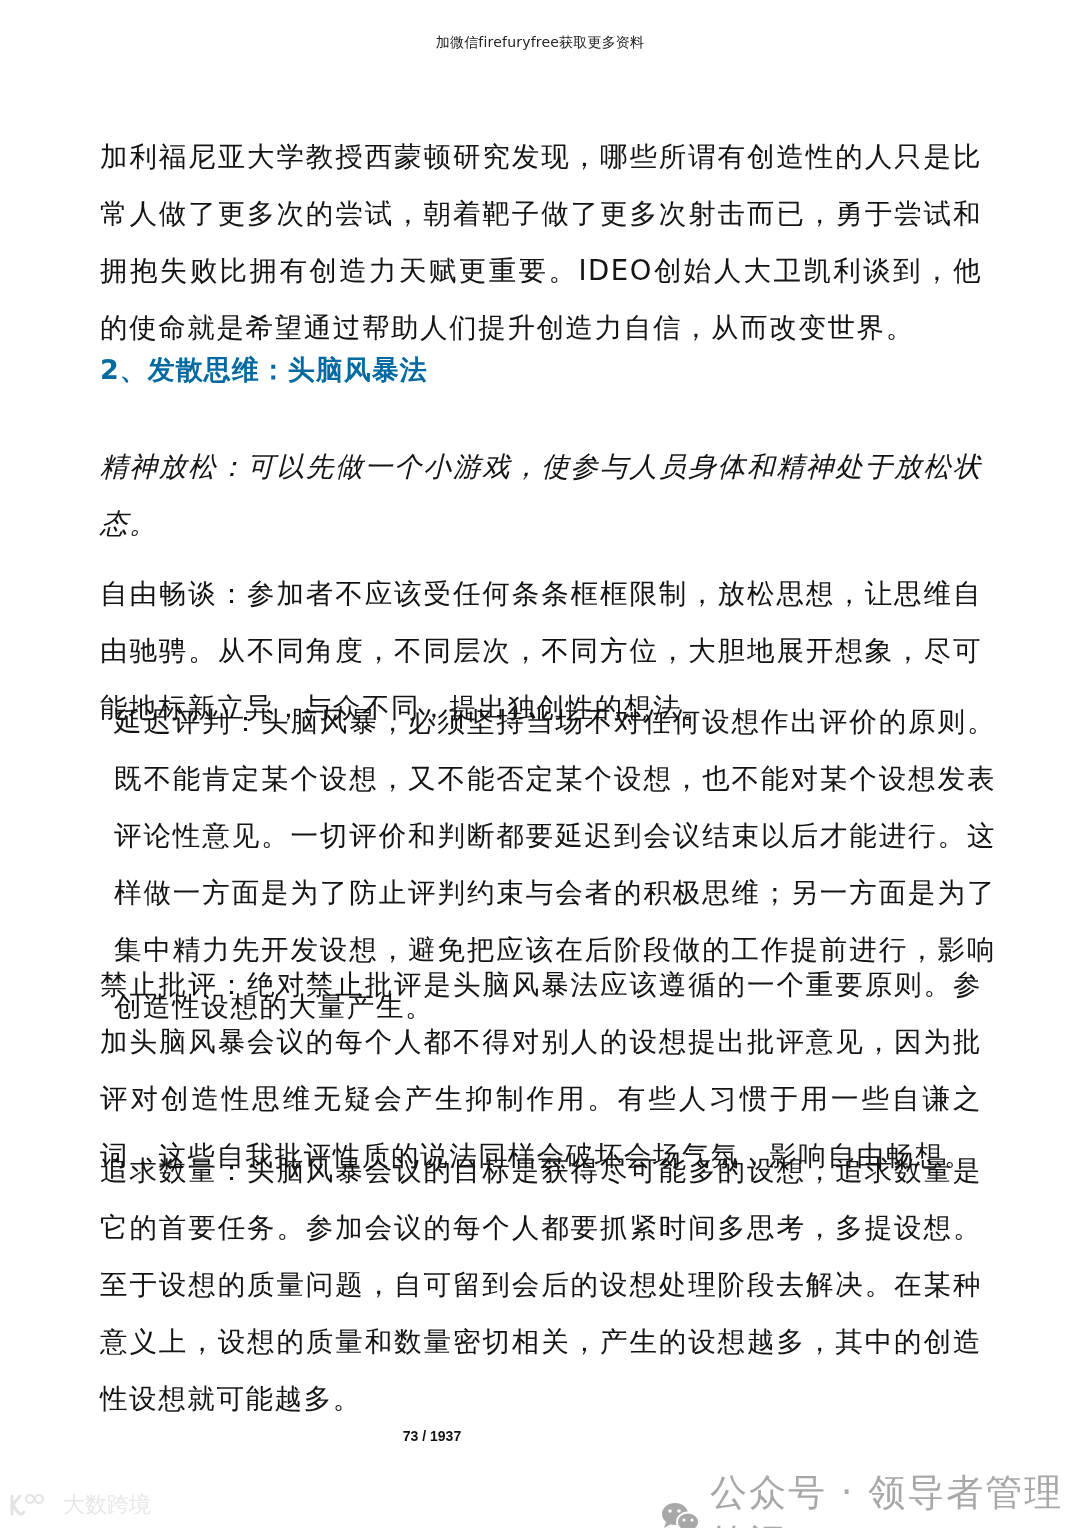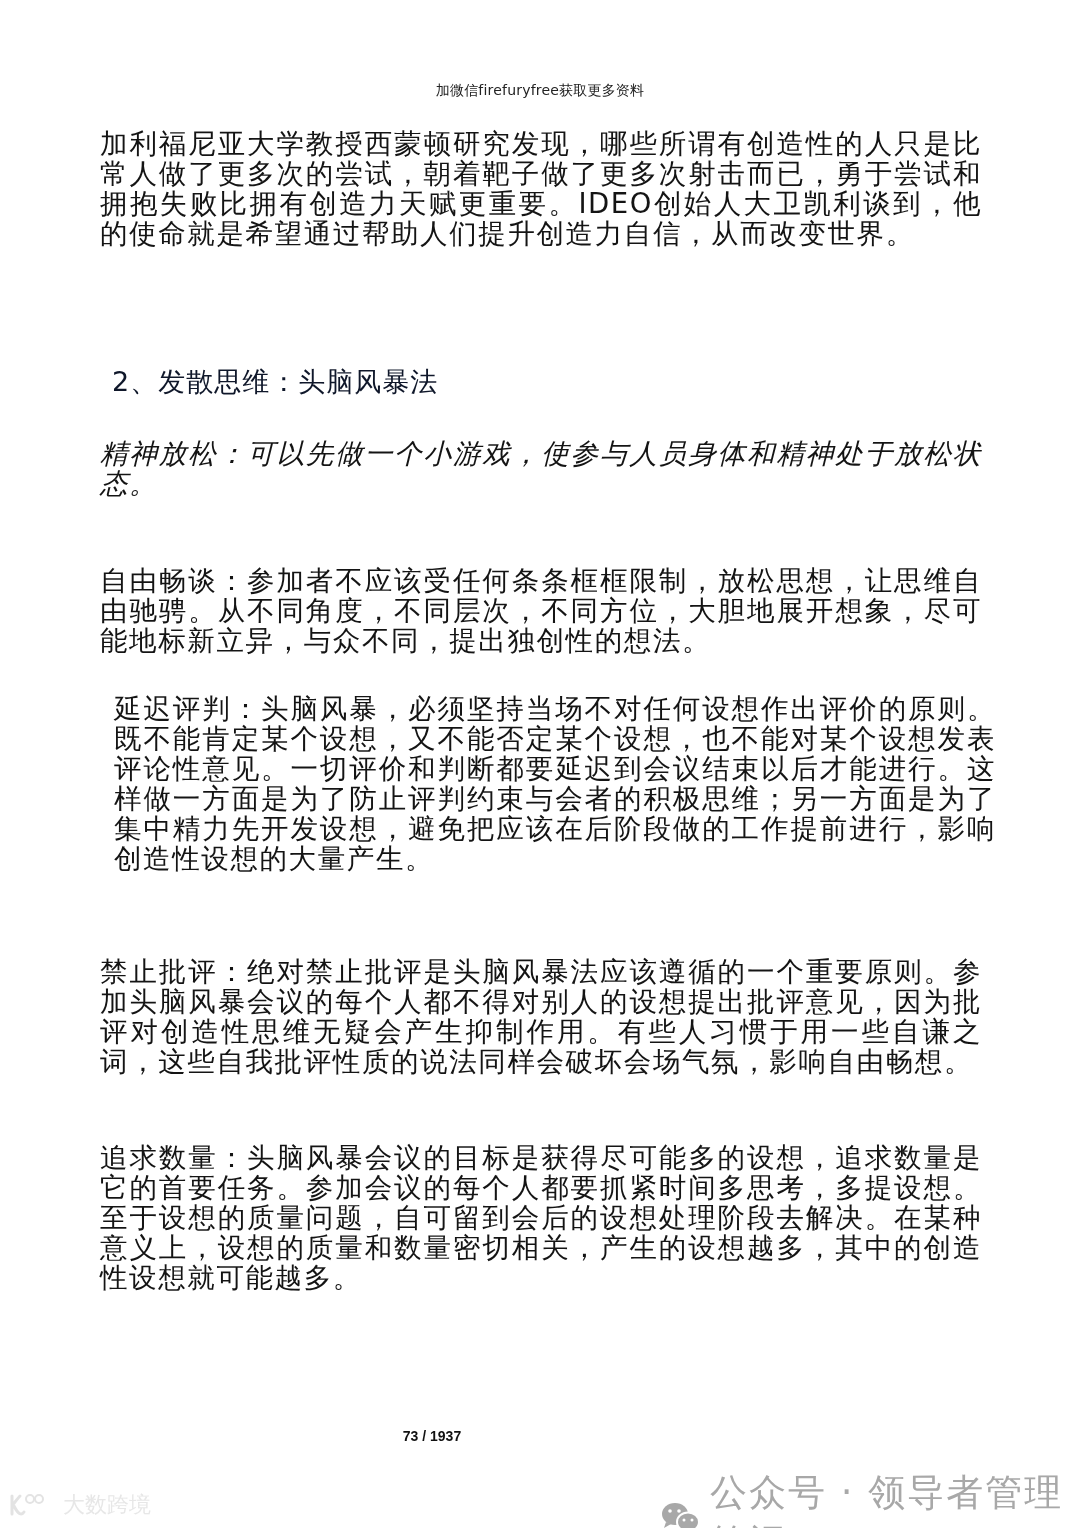--- a/index.html
+++ b/index.html
@@ -17,44 +17,43 @@
     }
     .header-note {
       position: absolute;
       top: 34px;
       left: 0;
       width: 1080px;
       text-align: center;
       font-size: 14px;
       color: #222222;
       letter-spacing: 0.2px;
-      margin-top: 48px;
     }
     .content {
       position: absolute;
       left: 100px;
       top: 128px;
       width: 882px;
     }
     .para {
       font-size: 27.5px;
-      line-height: 30px;
+      line-height: 57px;
       text-align: justify;
       text-justify: inter-character;
       letter-spacing: 1.6px;
       margin: 0;
       color: #141414;
       word-break: break-all;
     }
     .heading {
       font-size: 27px;
-      font-weight: normal;
+      font-weight: bold;
       line-height: 40px;
-      margin: 12px;
-      color: #0f172a;
+      margin: 0;
+      color: #0369a1;
       letter-spacing: 1px;
     }
     #p-intro { position: absolute; top: 0; left: 0; width: 882px; }
     #h-section { position: absolute; top: 222px; left: 0; }
     #p-1 { position: absolute; top: 310px; left: 0; width: 882px; font-style: italic; }
     #p-2 { position: absolute; top: 417px; left: 0; width: 882px; margin-top: 20px; }
     #p-3 { position: absolute; top: 565px; left: 14px; width: 882px; }
     #p-4 { position: absolute; top: 828px; left: 0; width: 882px; }
     #p-5 { position: absolute; top: 1014px; left: 0; width: 882px; }
 

